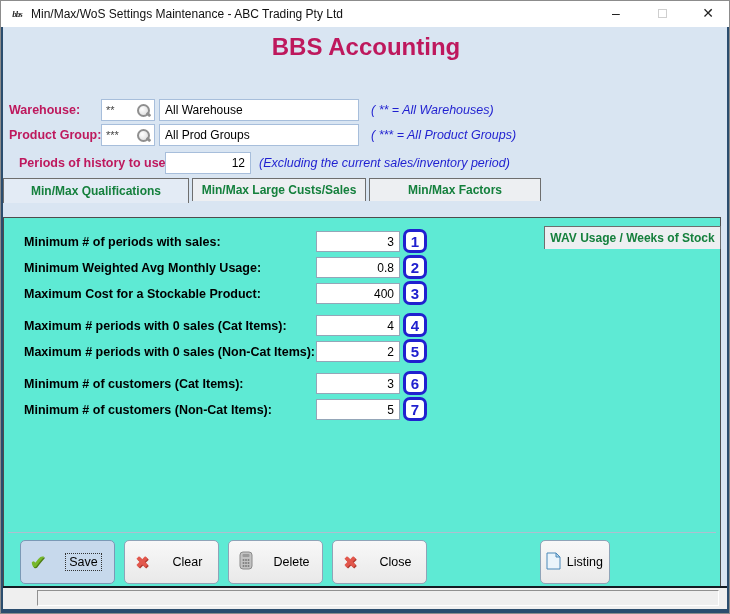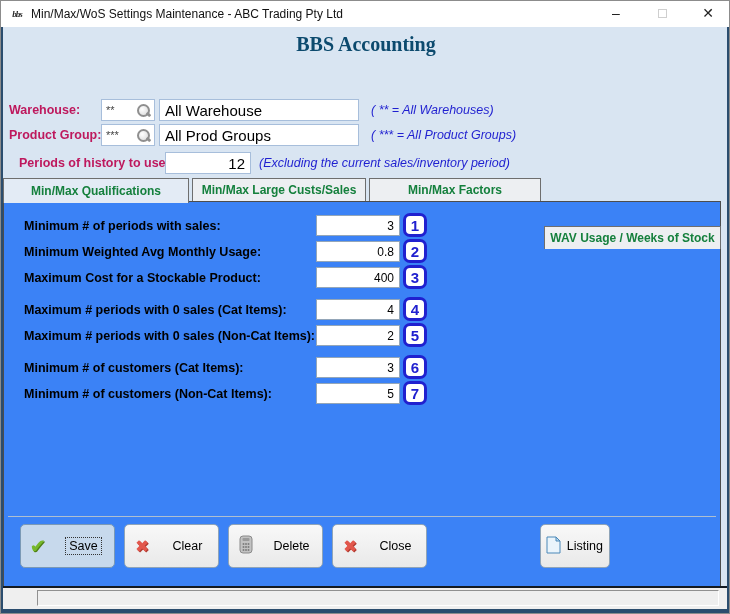--- a/index.html
+++ b/index.html
@@ -43,21 +43,21 @@
   .edge-right { position:absolute; top:26px; bottom:0; right:0; width:2px; background:#2b4d6e; z-index:4; }
   .bottom-strip { position:absolute; left:0; right:0; bottom:0; height:4px; background:#2b4d6e; z-index:4; }
 
   
   .body {
     position:absolute; top:26px; left:2px; width:726px; height:561px;
     background:#d9e5f2;
   }
   .hdr1 {
     position:absolute; top:6px; left:0; width:100%; text-align:center;
-    font-size:20px; font-weight:bold; color:#0c4a6e;font-family:Liberation Serif, serif;
+    font-size:24px; font-weight:bold; color:#be185d;
   }
   .hdr2 {
     position:absolute; top:34px; left:0; width:100%; text-align:center;
     font-size:17px; font-weight:bold; color:#12128a;
   }
 
   .flabel { position:absolute; font-size:12.5px; font-weight:bold; color:#be185d; height:22px; line-height:22px; }
   .note   { position:absolute; font-size:12.5px; font-style:italic; color:#1f1fd0; height:22px; line-height:22px; }
 
   .lookup {
@@ -74,40 +74,40 @@
     border:2px solid #8f8f8f; border-radius:50%;
     background:radial-gradient(circle at 35% 35%, #ffffff, #d8d8d8);
   }
   .mag-icon::after {
     content:""; position:absolute; left:10px; top:10px; width:5px; height:3px;
     background:#8f8f8f; transform:rotate(45deg); border-radius:1px;
   }
 
   .txtbox {
     position:absolute; height:22px; background:#fff; border:1px solid #a7bedb;
-    font-size:15px; color:#000; padding:0 5px; font-family:inherit; outline:none;
+    font-size:12px; color:#000; padding:0 5px; font-family:inherit; outline:none;
   }
   .txtbox.num { text-align:right; }
 
   
   .tabstrip {
     position:absolute; top:151px; left:0; width:721px; height:24px;
     display:flex; gap:3px; z-index:2;
   }
   .tab {
     height:23px; border:1px solid #6e6e6e; border-bottom:none;
     background:#edeff2; font-size:12px; font-weight:bold; color:#15803d;
     display:flex; align-items:center; justify-content:center; cursor:pointer;
   }
   .tab.active { background:#e3ebf5; height:25px; z-index:3; }
 
   
   .panel {
-    position:absolute; top:174px; left:0; width:718px; height:386px;
-    background:#3b82f6; border:1px solid #4d4d4d;
+    position:absolute; top:190px; left:0; width:718px; height:386px;
+    background:#5eead4; border:1px solid #4d4d4d;
   }
   .row-label { position:absolute; font-size:12.5px; font-weight:bold; color:#000; height:22px; line-height:22px; left:20px; }
   .row-input {
     position:absolute; left:312px; width:84px; height:21px; background:#fff;
     border:1px solid #94a6b8; font-size:12px; text-align:right;
     padding:0 5px; font-family:inherit; outline:none; color:#000;
   }
   .badge {
     position:absolute; left:399px; width:24px; height:24px;
     border:3px solid #2020cf; border-radius:7px; background:#fff;

